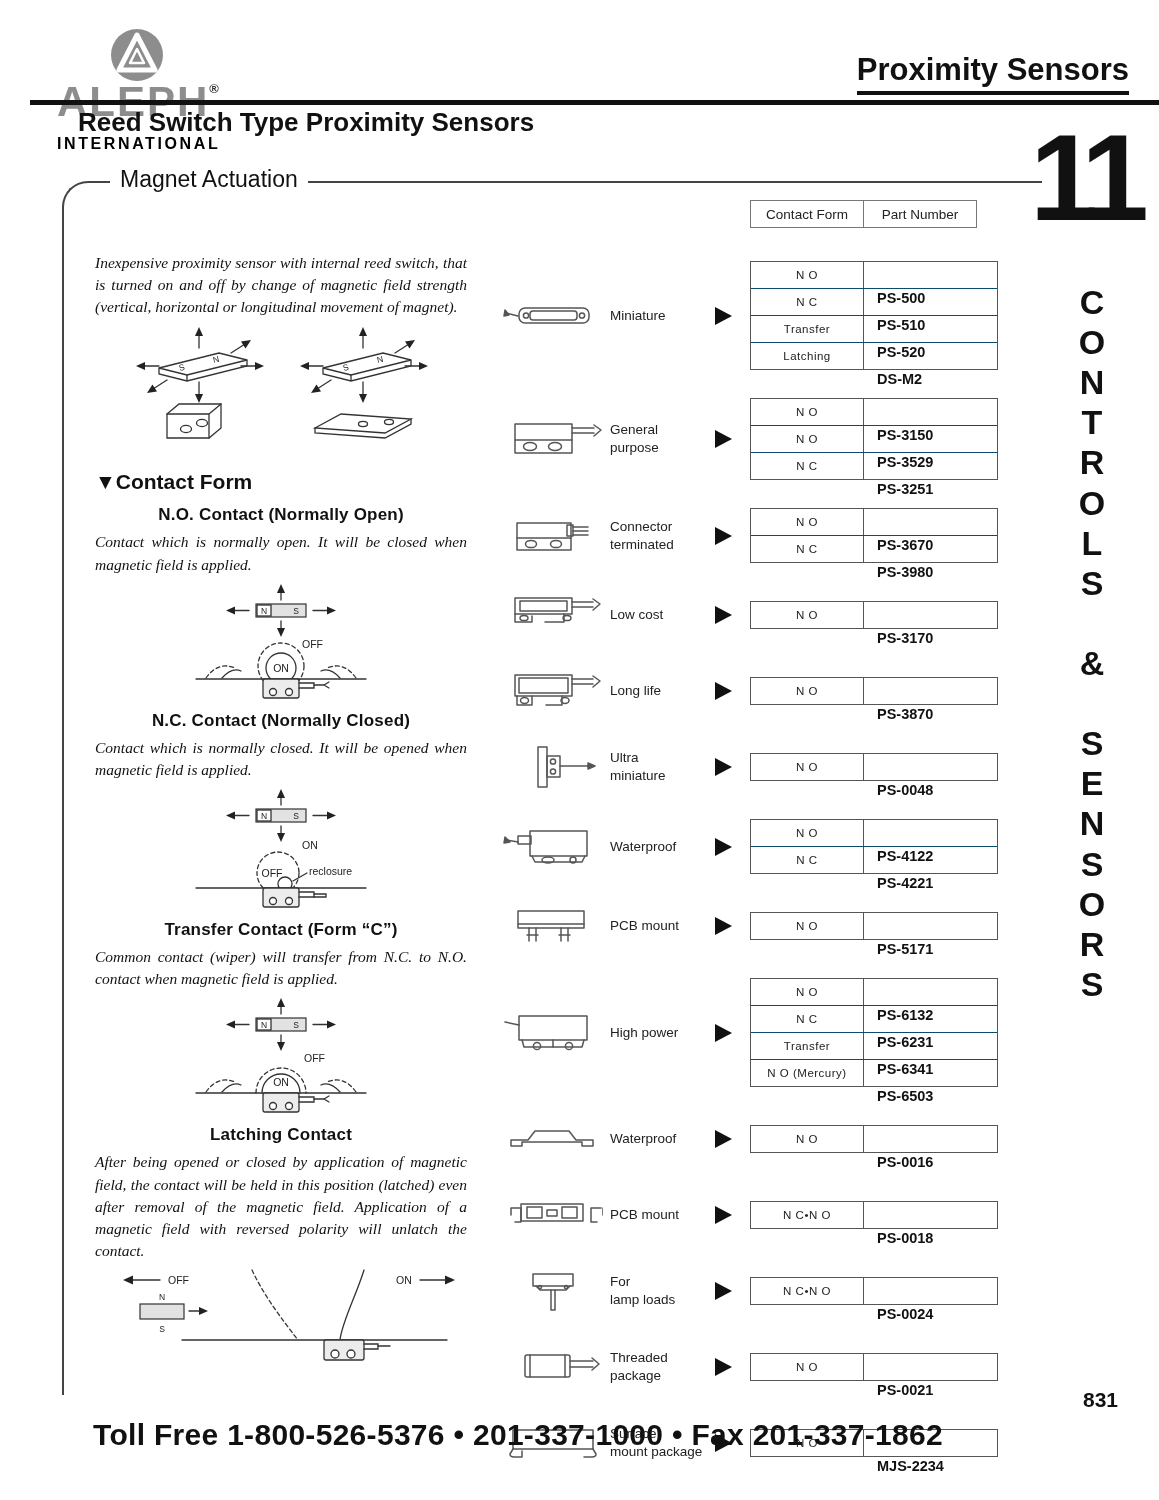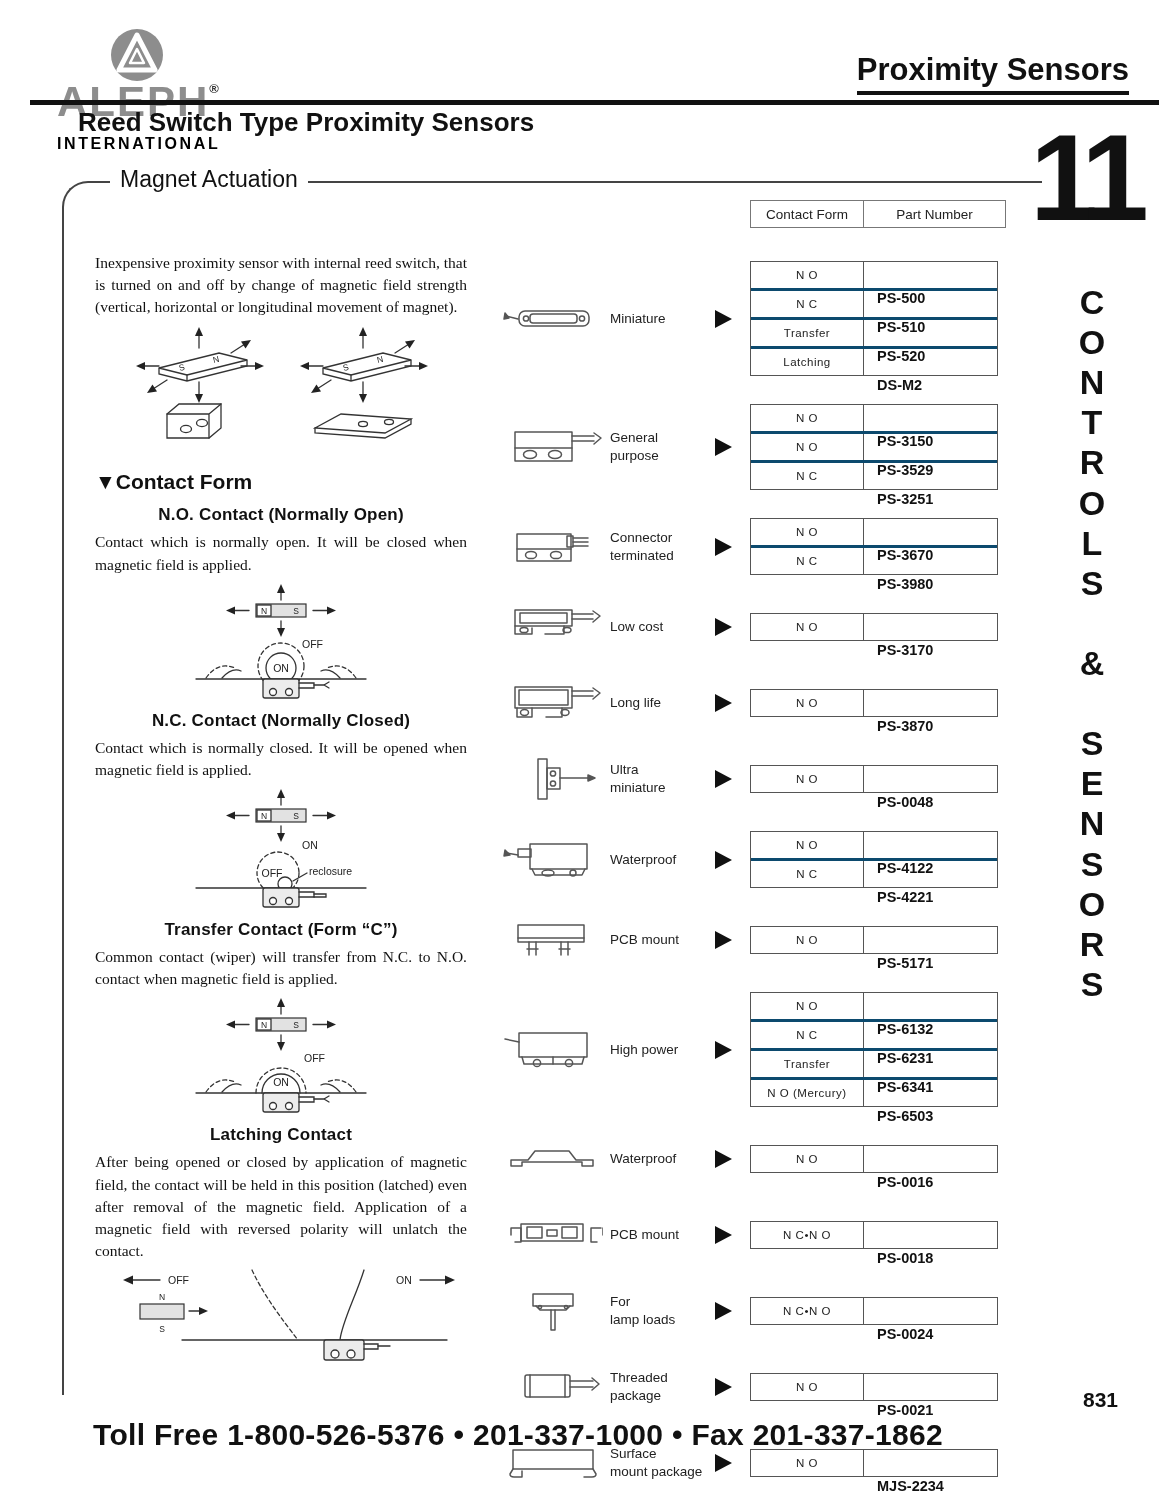--- a/index.html
+++ b/index.html
@@ -22,53 +22,53 @@
   .box-label{position:absolute;left:46px;top:-17px;background:#fff;padding:0 10px;
              font-size:23px;color:#111;}
   
   .chapter-number{position:absolute;left:1030px;top:128px;font-size:122px;font-weight:bold;
                   letter-spacing:-10px;line-height:0.82;}
   .vertical-text{position:absolute;left:1066px;top:282px;width:52px;font-size:34px;font-weight:bold;
                  line-height:1.18;white-space:pre;text-align:center;}
   
   .left-col{position:absolute;left:95px;top:252px;width:372px;}
   .intro-para,.cf-body{margin:0;font-family:"Liberation Serif",serif;font-size:15.5px;
-                       line-height:1.43;text-align:justify;color:#111;}
+                       line-height:1.43;text-align:justify;color:#111;font-style:italic;}
   .intro-svg{display:block;margin:10px auto 0;}
   .cf-heading{margin:24px 0 8px;font-size:21px;font-weight:bold;}
   .cf-item{margin-top:11px;}
   .cf-title{margin:0 0 6px;font-size:17px;font-weight:bold;letter-spacing:0.2px;text-align:center;}
   .cfd{display:block;margin:4px auto 0;}
   .cfd .ln{fill:none;stroke:#333;stroke-width:1.3;stroke-linecap:round;}
   .cfd .da{stroke-dasharray:4 3;}
   .cfd .fl{fill:#222;stroke:none;}
   .cfd .mg{fill:#e2e2e2;stroke:#333;stroke-width:1.2;}
   .cfd .wh{fill:#fff;stroke:#333;stroke-width:1.3;}
   .cfd .sn{fill:#ececec;stroke:#333;stroke-width:1.3;}
   .cfd text{font-family:"Liberation Sans",sans-serif;font-size:10.5px;fill:#222;}
   .cfd text.sm{font-size:8.5px;}
   
   .groups-col{position:absolute;left:495px;top:200px;width:524px;}
   .t-header{display:flex;margin-bottom:33px;}
   .th-spacer{width:255px;}
-  .th-cells{display:flex;width:256px;height:28px;border:1.5px solid #777;box-sizing:border-box;}
+  .th-cells{display:flex;width:227px;height:28px;border:1.5px solid #777;box-sizing:border-box;}
   .th{width:112px;display:flex;align-items:center;justify-content:center;font-size:13.5px;
       border-right:1px solid #777;color:#222;}
   .th2{flex:1;border-right:none;}
   .group{display:flex;align-items:center;margin-bottom:28px;}
   .g-drawing{width:115px;display:flex;justify-content:center;}
   .pd{width:100px;height:48px;}
   .pd *{fill:none;stroke:#555;stroke-width:1.5;stroke-linecap:round;stroke-linejoin:round;}
   .g-label{width:105px;font-size:13.5px;color:#222;line-height:1.3;white-space:pre-line;}
   .g-arrow{width:35px;display:flex;justify-content:flex-start;}
   .g-arrow::after{content:"";border-left:17px solid #111;border-top:9px solid transparent;
                   border-bottom:9px solid transparent;}
   .t-group{width:248px;border:1.5px solid #555;box-sizing:border-box;}
   .t-row{display:flex;height:26px;}
-  .t-row + .t-row{border-top:3px solid #0c4a6e;}
+  .t-row + .t-row{border-top:1px solid #0c4a6e;}
   .t-contact{width:112px;background:#fff;display:flex;align-items:center;justify-content:center;
              font-size:11.5px;letter-spacing:0.5px;color:#222;border-right:1px solid #555;}
   .t-part{flex:1;background:var(--part-bg,#c7c7c7);display:flex;align-items:center;
           padding-left:13px;font-weight:bold;font-size:14.5px;color:#111;margin-top:36px;}
   
   .page-number{position:absolute;left:1083px;top:1388px;font-size:21px;font-weight:bold;}
   .footer-line{position:absolute;left:93px;top:1418px;font-size:30px;font-weight:bold;
                letter-spacing:0.3px;}
 </style>
 </head>

